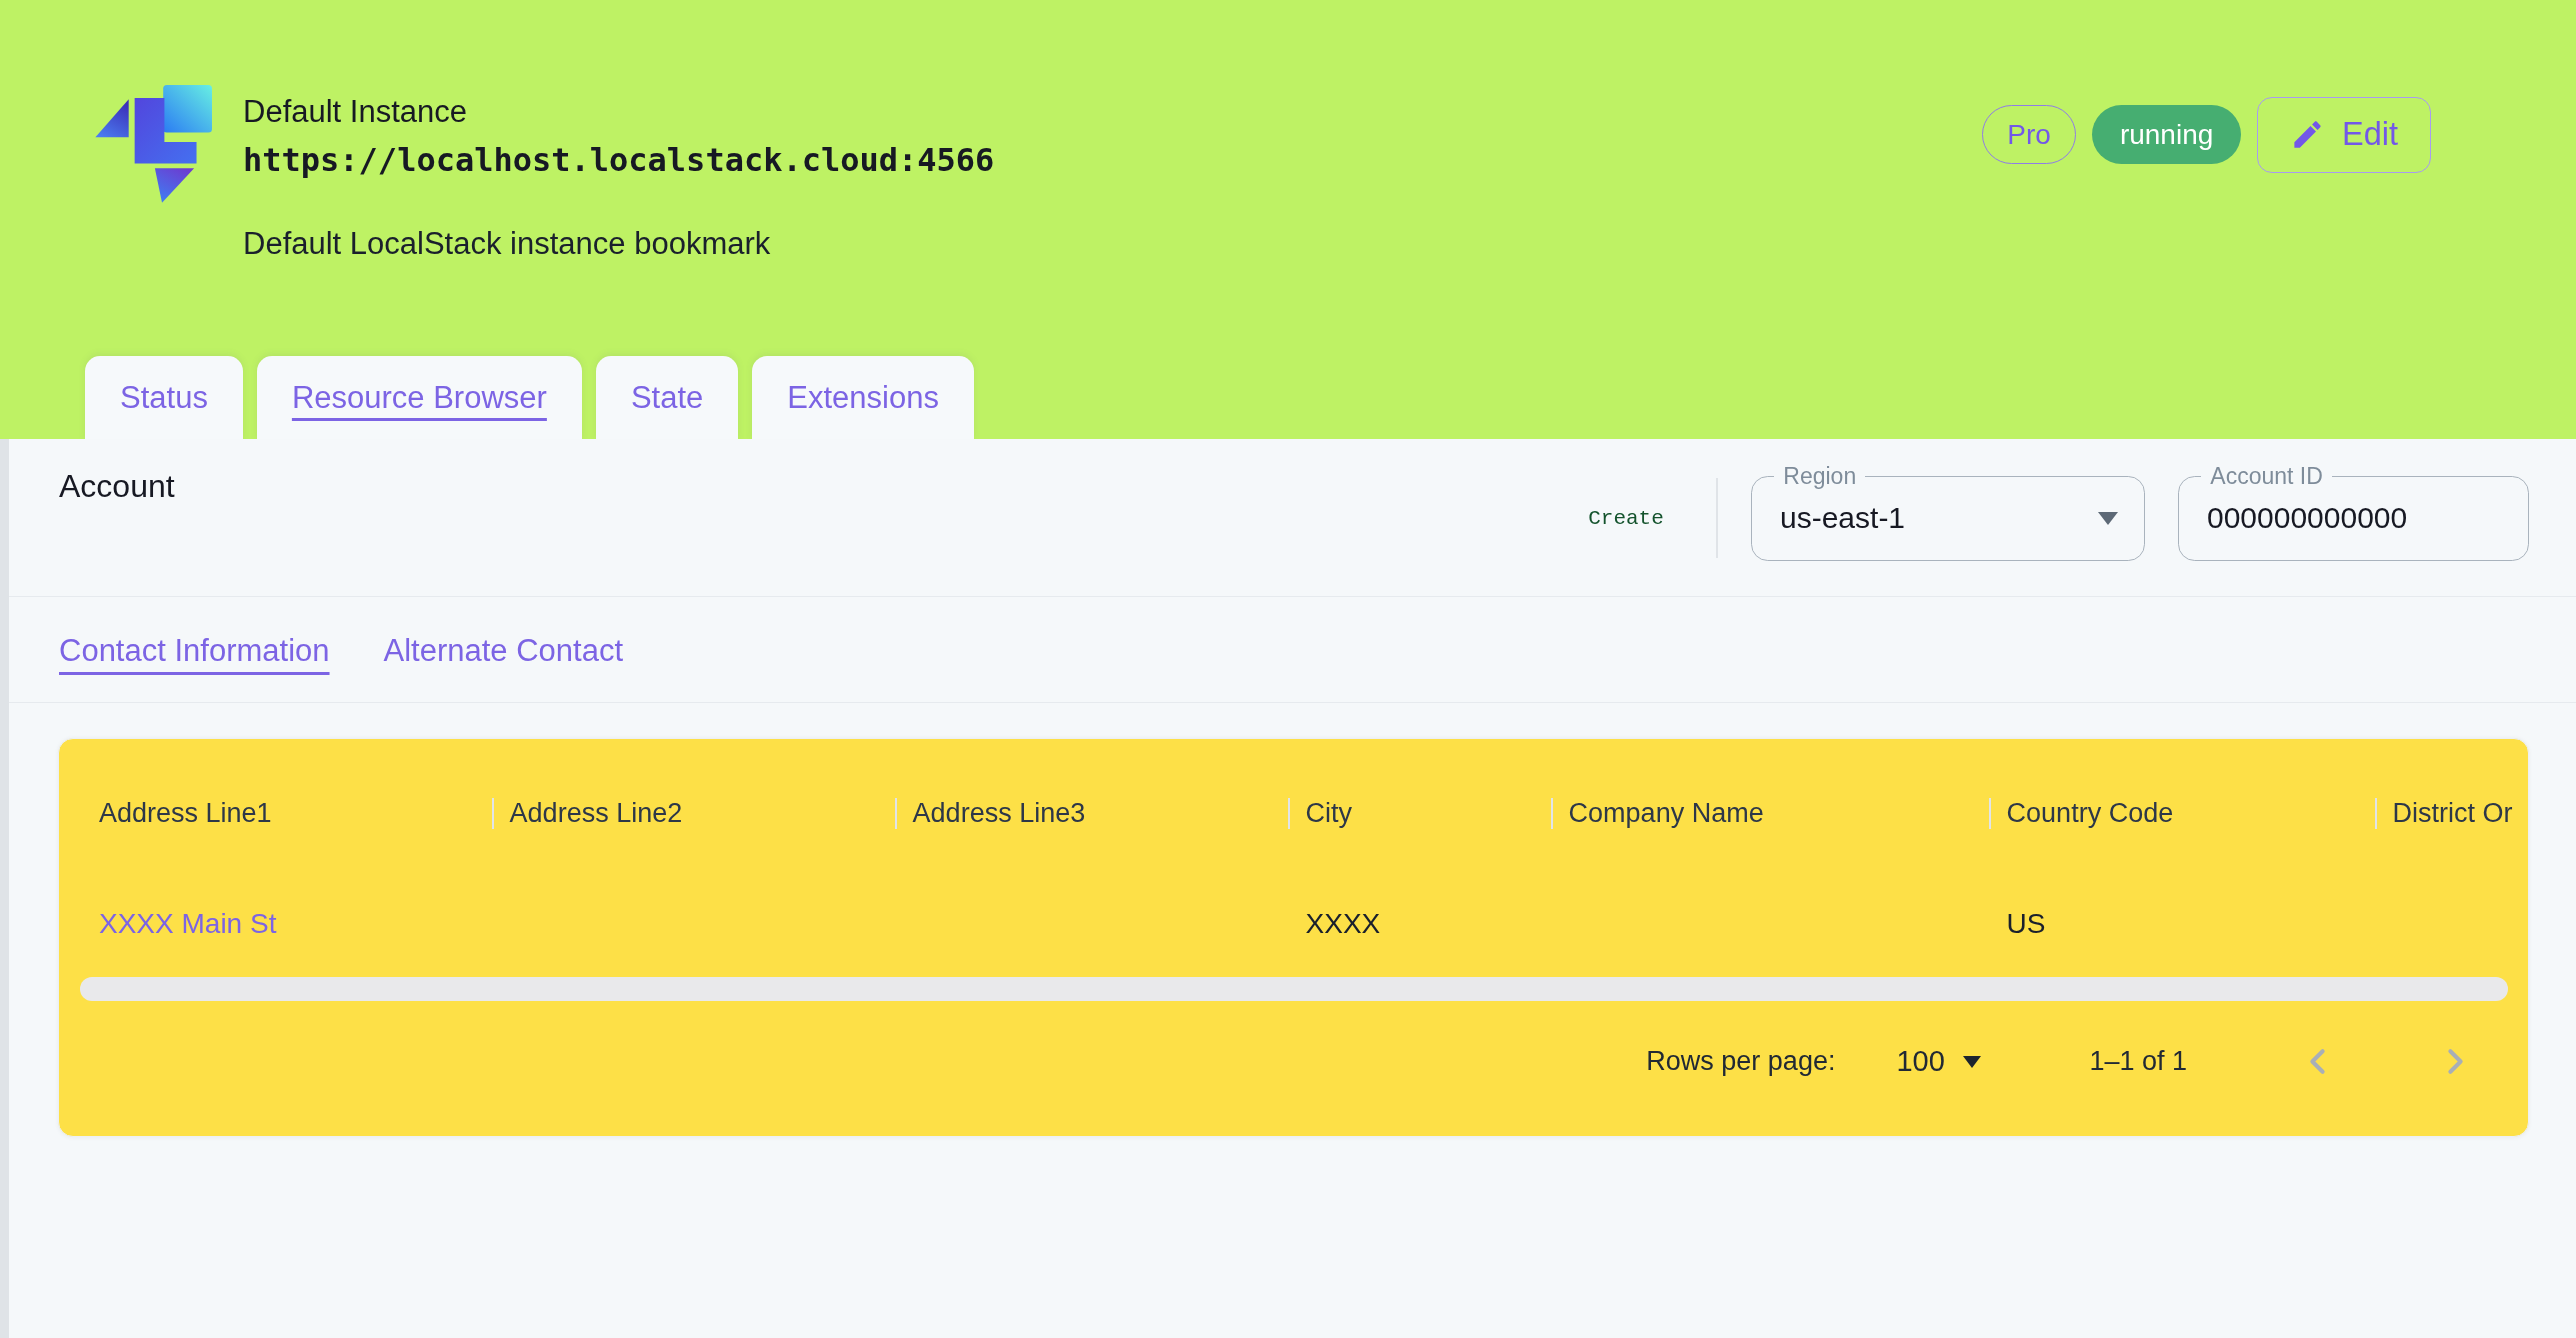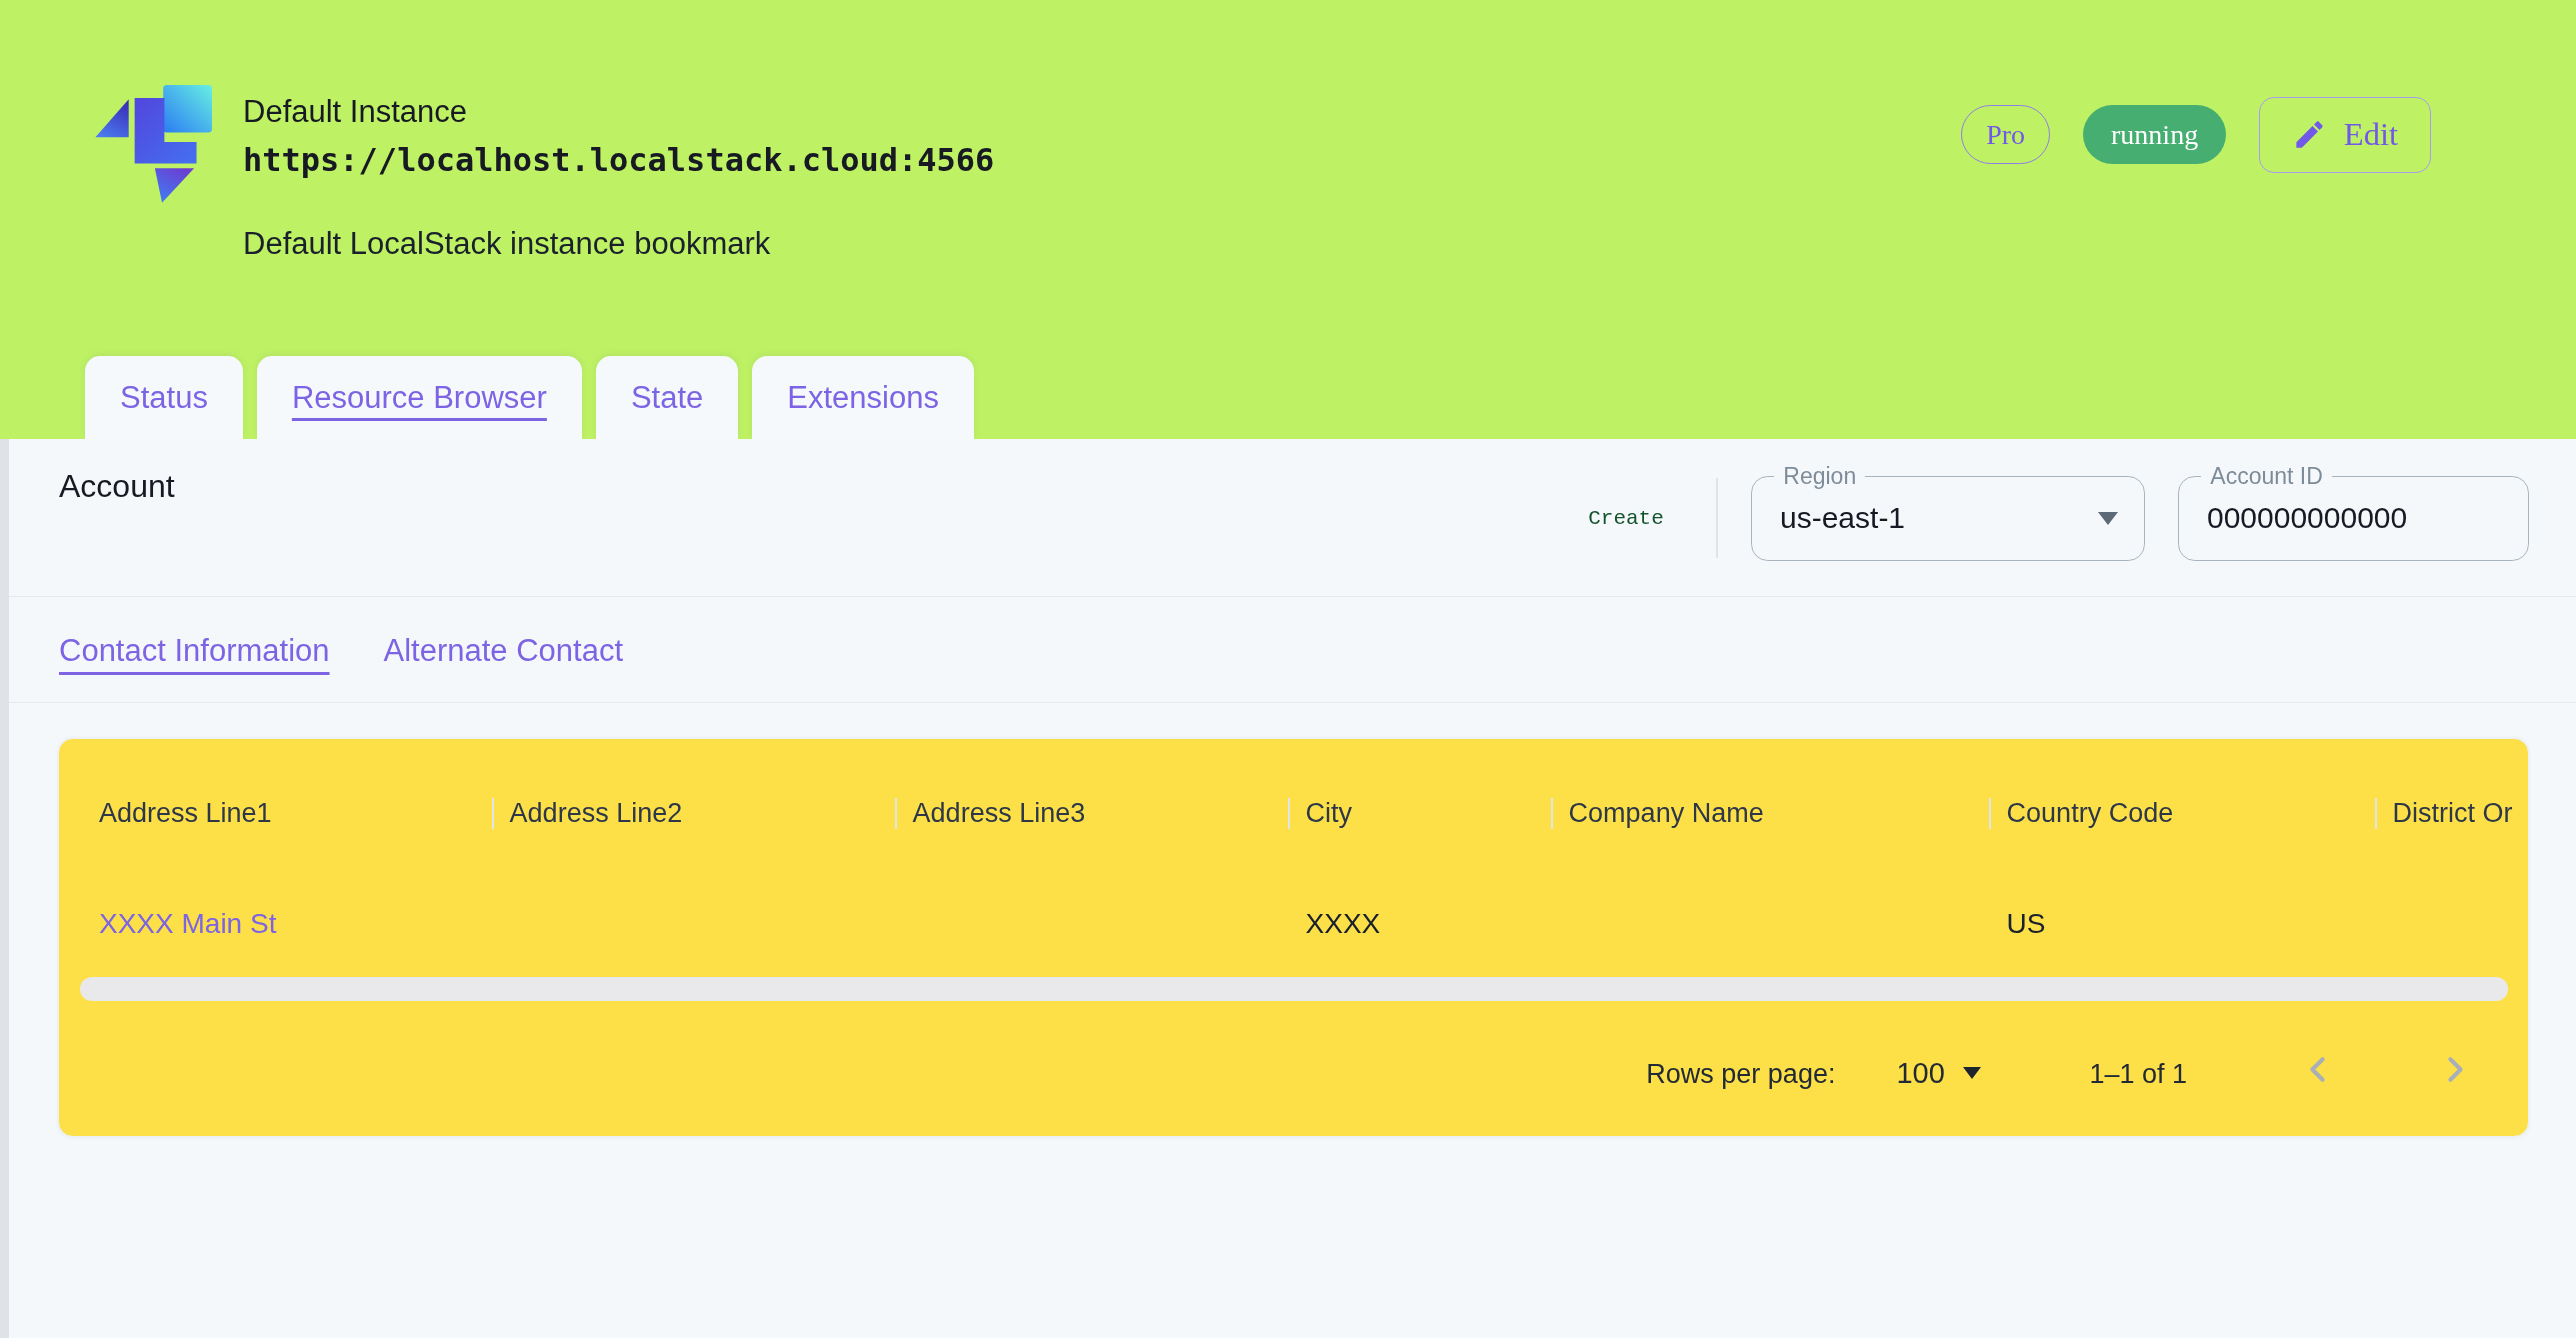--- a/index.html
+++ b/index.html
@@ -16,21 +16,21 @@
   .header { position: absolute; top: 0; left: 0; right: 0; height: 439px; background: #bef264; }
   .logo { position: absolute; left: 93px; top: 85px; width: 119px; height: 119px; }
   .head-text { position: absolute; left: 243px; top: 91px; }
   .instance-title { font-size: 31px; line-height: 41px; color: #171923; }
   .instance-url {
     margin-top: 7.4px; font-family: "DejaVu Sans Mono", monospace;
     font-weight: bold; font-size: 32px; line-height: 43px; color: #171923;
   }
   .instance-subtitle { margin-top: 41px; font-size: 31px; line-height: 41px; color: #1a202c; }
 
-  .badges { position: absolute; top: 0; right: 145px; height: 269px; display: flex; align-items: center; gap: 33px; font-family: Liberation Serif, serif; }
+  .badges { position: absolute; top: 0; right: 145px; height: 269px; display: flex; align-items: center; gap: 16px; }
   .pill {
     display: inline-flex; align-items: center; justify-content: center;
     height: 59px; border-radius: 30px; font-size: 28px;
   }
   .pro-badge { border: 1.9px solid #8f7ce8; color: #7258e8; padding: 0 24px; }
   .running-badge { background: #46ae71; color: #ffffff; padding: 0 28px; }
   .edit-btn {
     display: inline-flex; align-items: center; justify-content: center; gap: 16.7px;
     height: 76px; padding: 0 32px; border: 1.9px solid #a89bf0; border-radius: 15px;
     background: transparent; color: #7258e8; font-size: 32.5px; cursor: pointer;
@@ -110,21 +110,21 @@
   .td.first { padding-left: 0; }
   .td .cell-link { color: #7c64e4; cursor: pointer; }
 
   .c1 { width: 393px; } .c2 { width: 403px; } .c3 { width: 393px; }
   .c4 { width: 263px; } .c5 { width: 438px; } .c6 { width: 386px; } .c7 { width: 279px; }
 
   .hscroll { margin: 29px 0 0 21.4px; width: 2428px; height: 24px; }
   .hscroll-thumb { width: 100%; height: 100%; background: #e9e9eb; border-radius: 12px; cursor: pointer; }
 
   .pagination {
-    margin-top: 32.5px; height: 56px; display: flex; align-items: flex-end;
+    margin-top: 32.5px; height: 56px; display: flex; align-items: center;
     justify-content: flex-end; padding-right: 52px; color: #212934; gap: 28px;
   }
   .rpp-label { font-size: 27px; color: #212934; }
   .rpp-select { display: flex; align-items: center; gap: 18.6px; margin-left: 33px; cursor: pointer; }
   .rpp-value { font-size: 29px; }
   .rpp-caret {
     width: 0; height: 0; border-left: 9.3px solid transparent;
     border-right: 9.3px solid transparent; border-top: 12px solid #1d242e;
   }
   .range { font-size: 27px; margin-left: 80px; }

